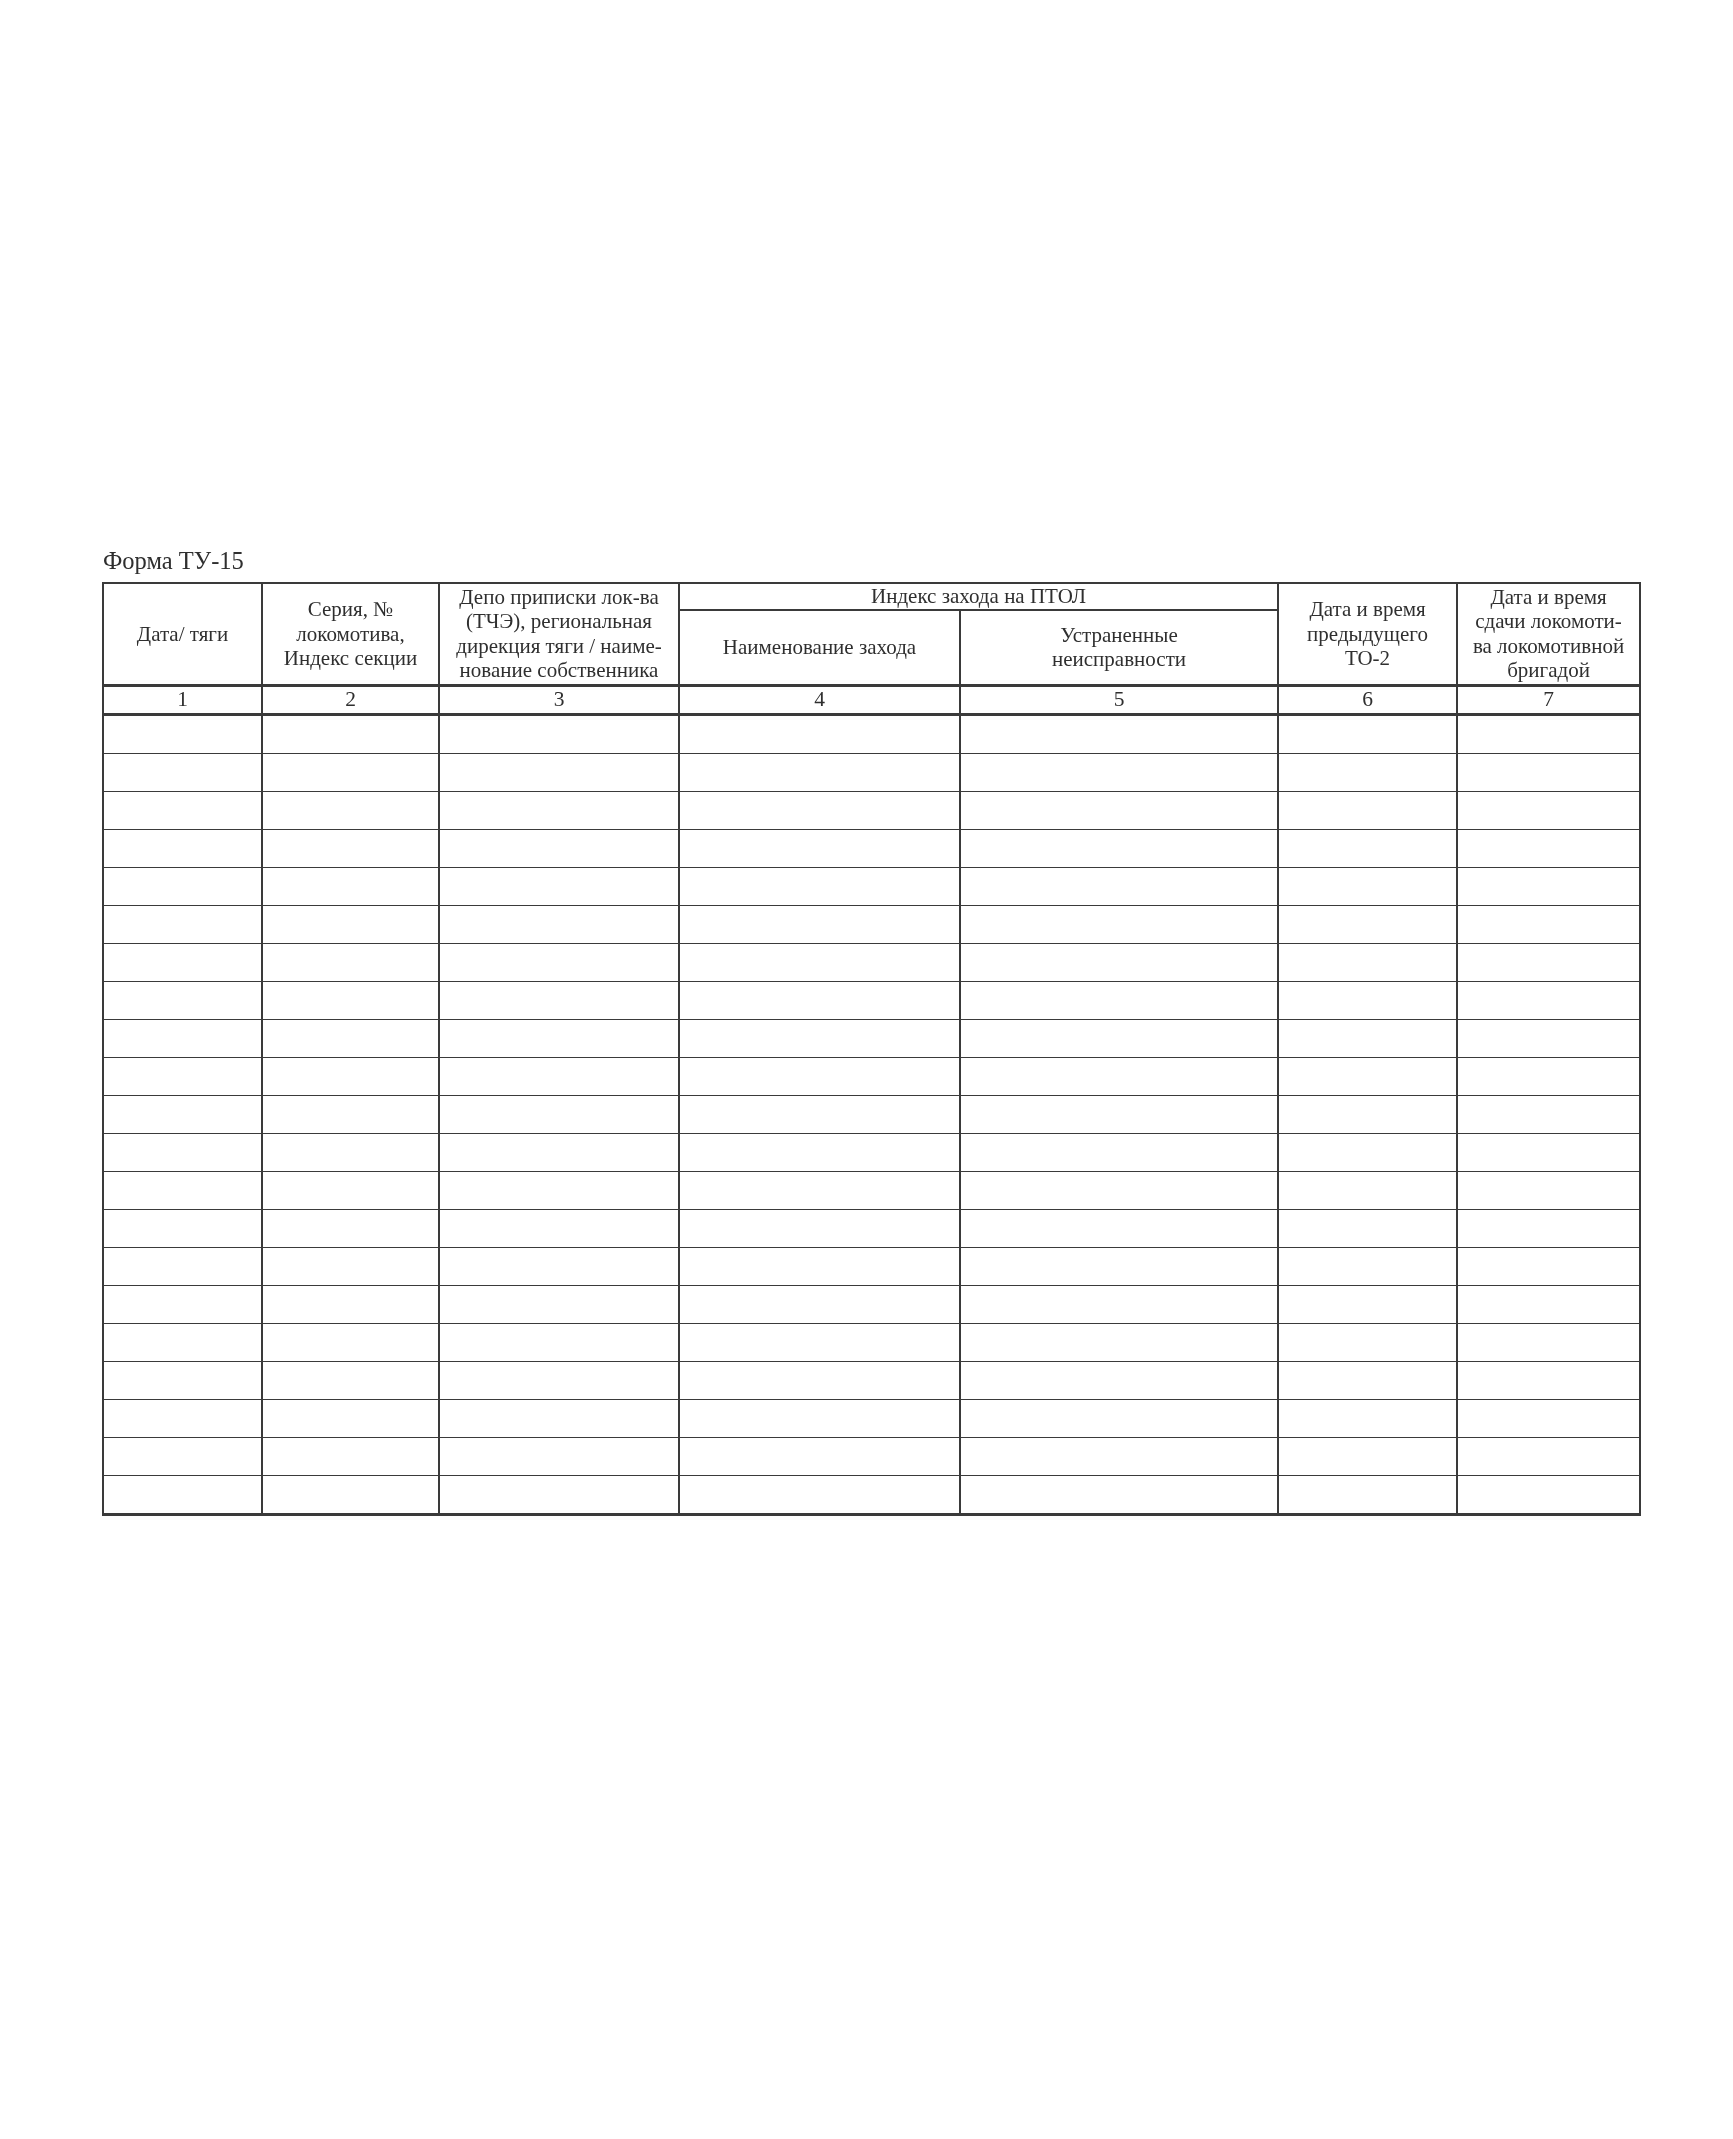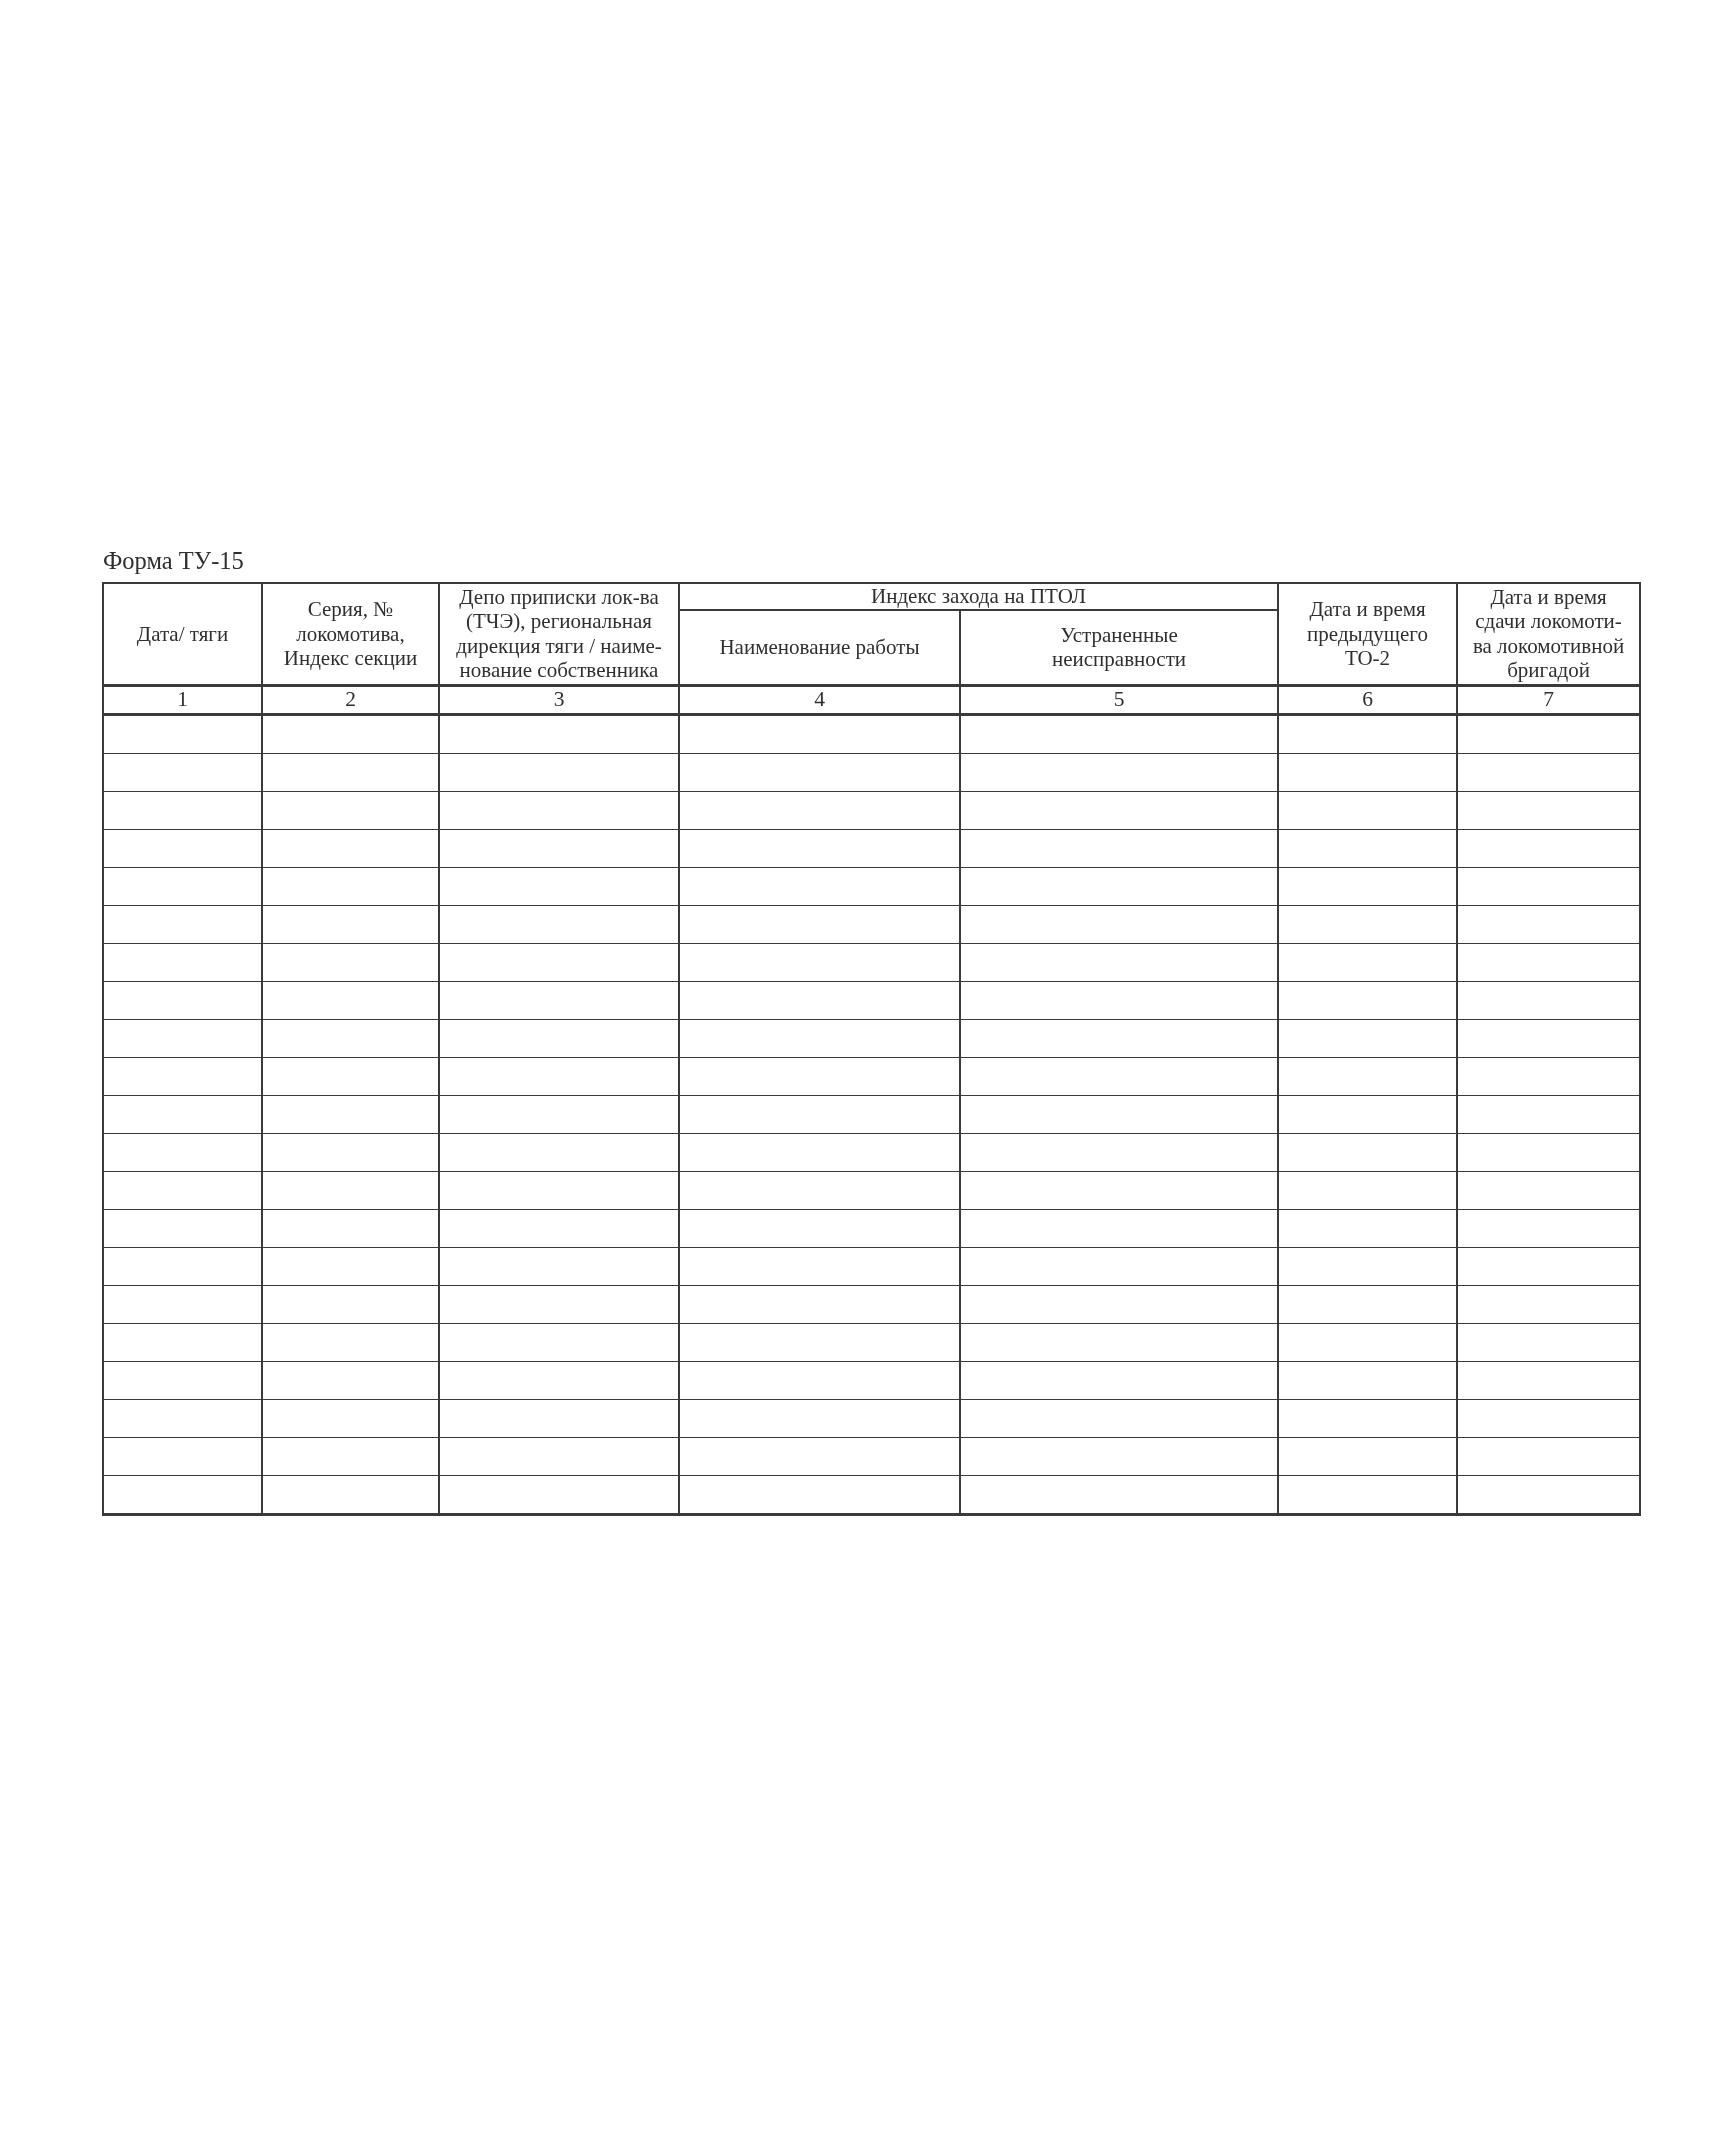--- a/index.html
+++ b/index.html
@@ -86,21 +86,21 @@
       <th colspan="2">Индекс захода на ПТОЛ</th>
       <th rowspan="2">Дата и время
 предыдущего
 ТО-2</th>
       <th rowspan="2">Дата и время
 сдачи локомоти-
 ва локомотивной
 бригадой</th>
     </tr>
     <tr class="sub-row">
-      <th>Наименование работы</th>
+      <th>Наименование захода</th>
       <th>Устраненные
 неисправности</th>
     </tr>
     <tr class="num-row">
       <td>1</td>
       <td>2</td>
       <td>3</td>
       <td>4</td>
       <td>5</td>
       <td>6</td>

